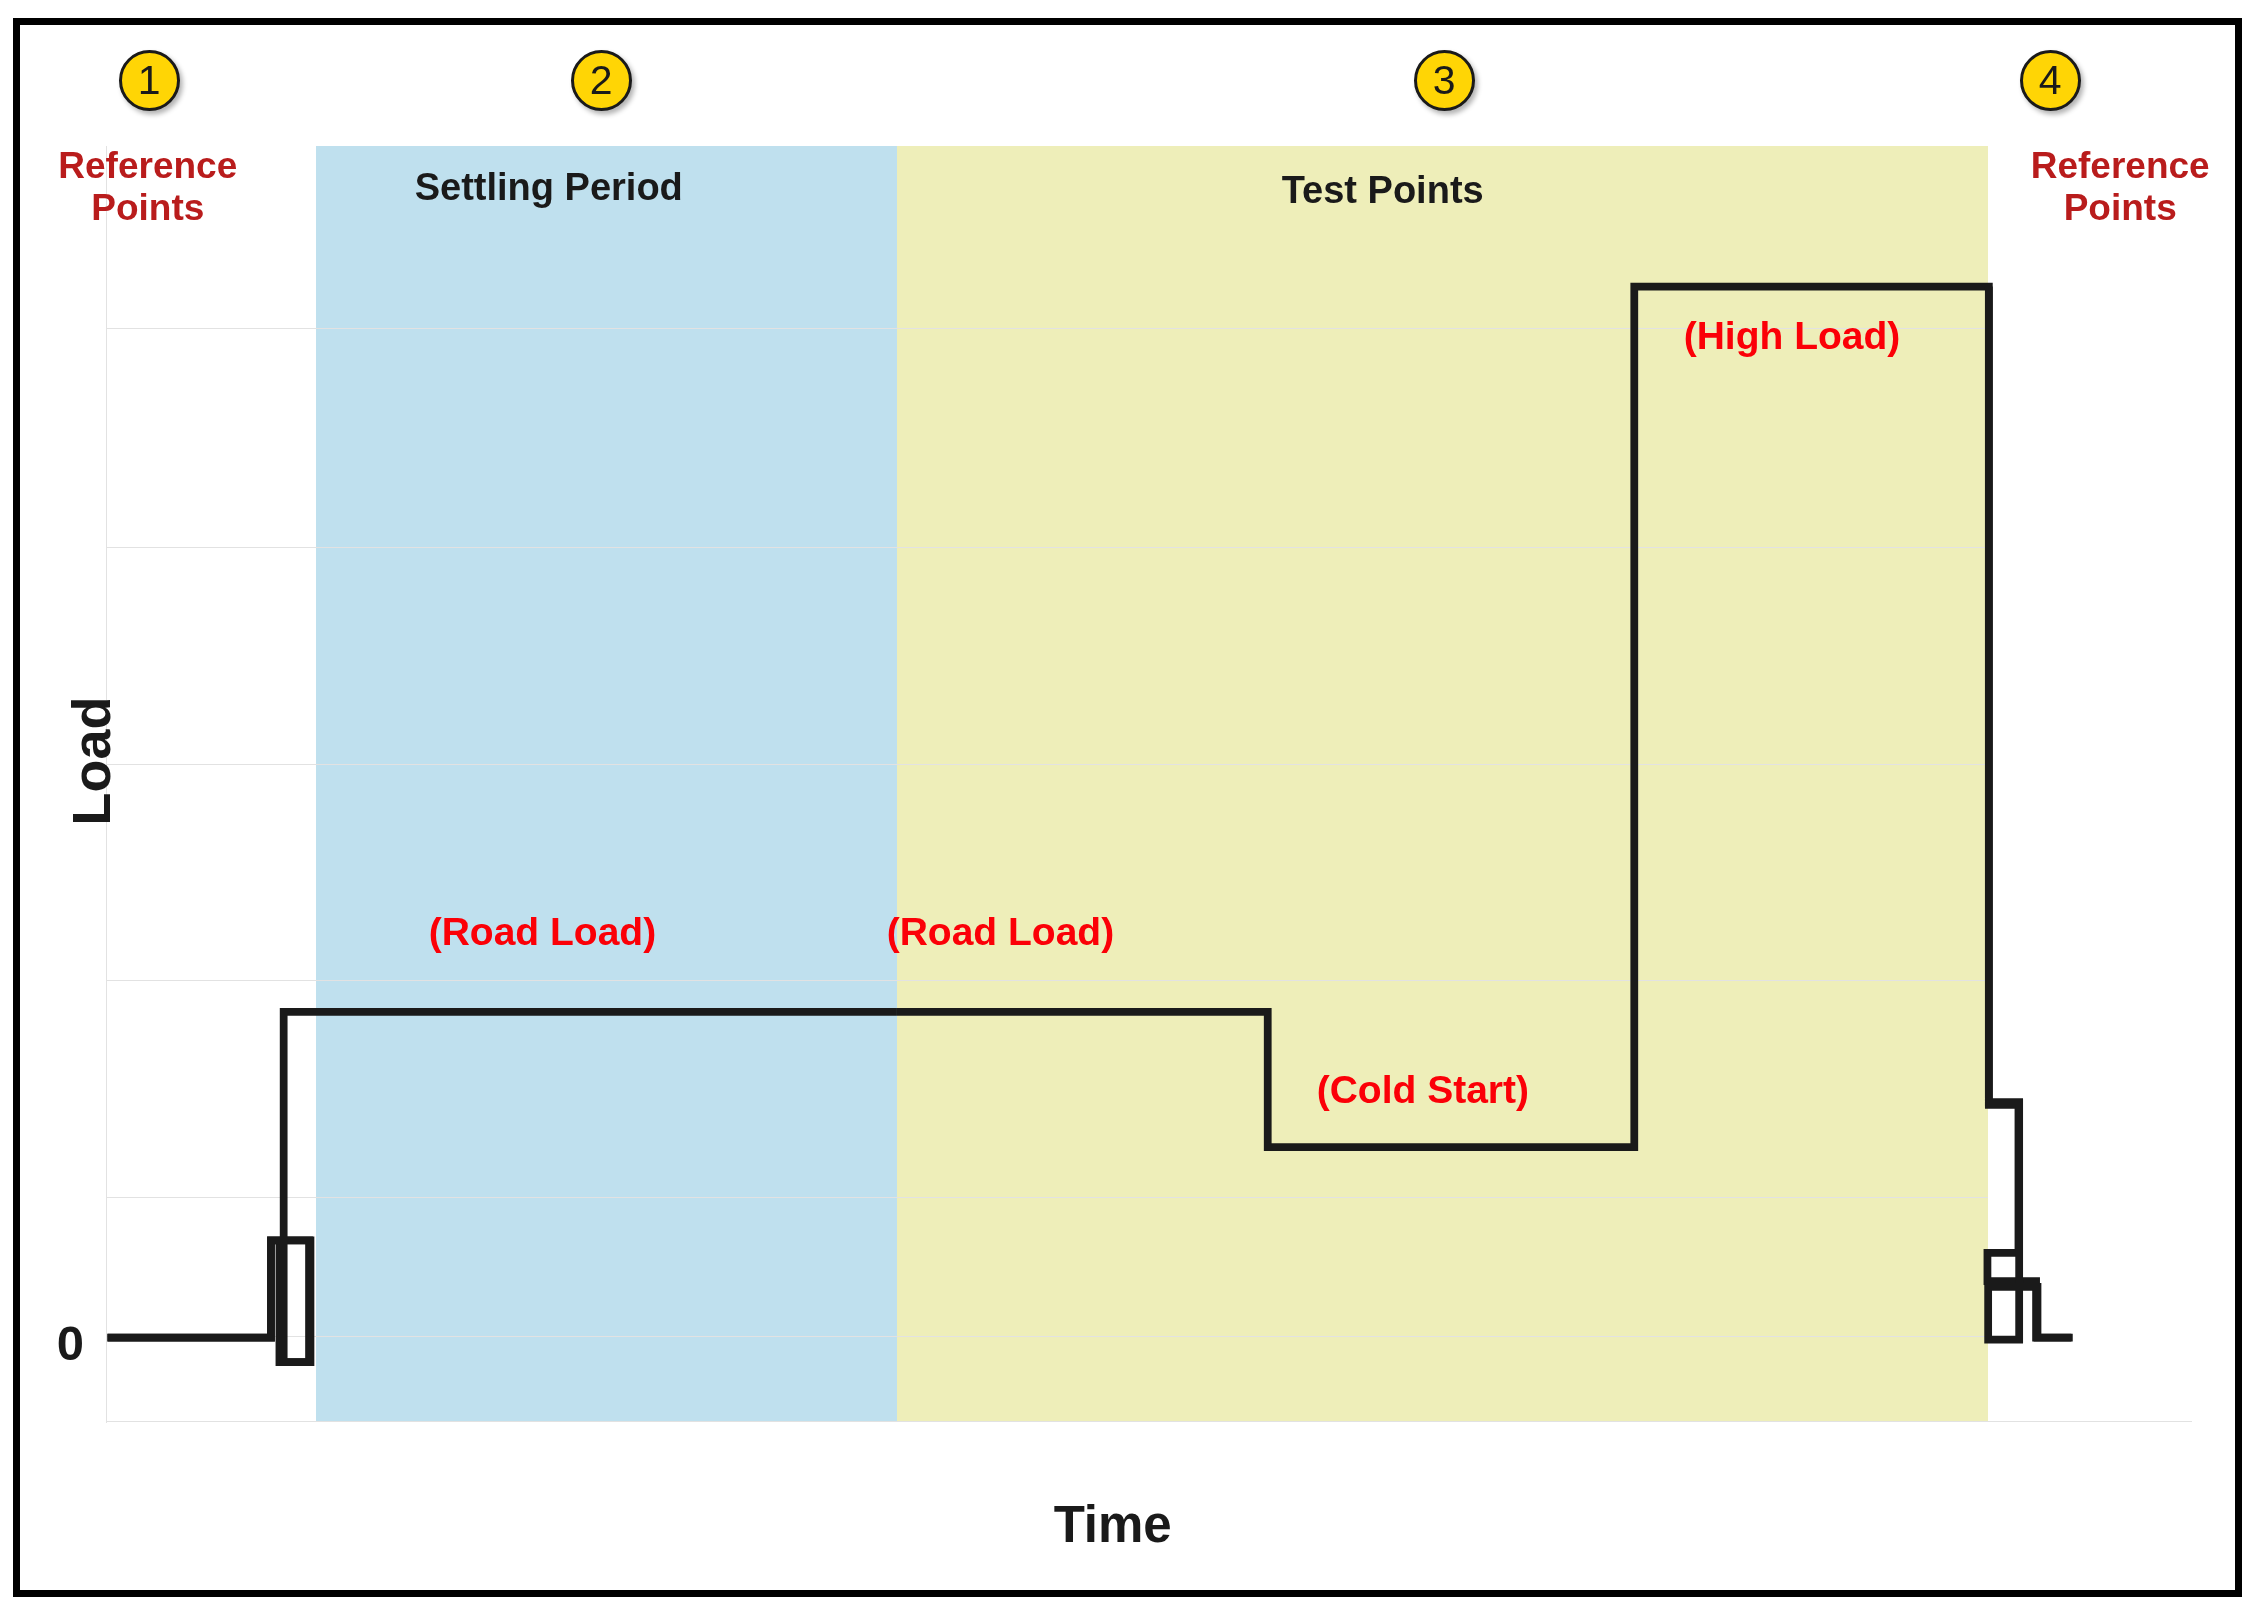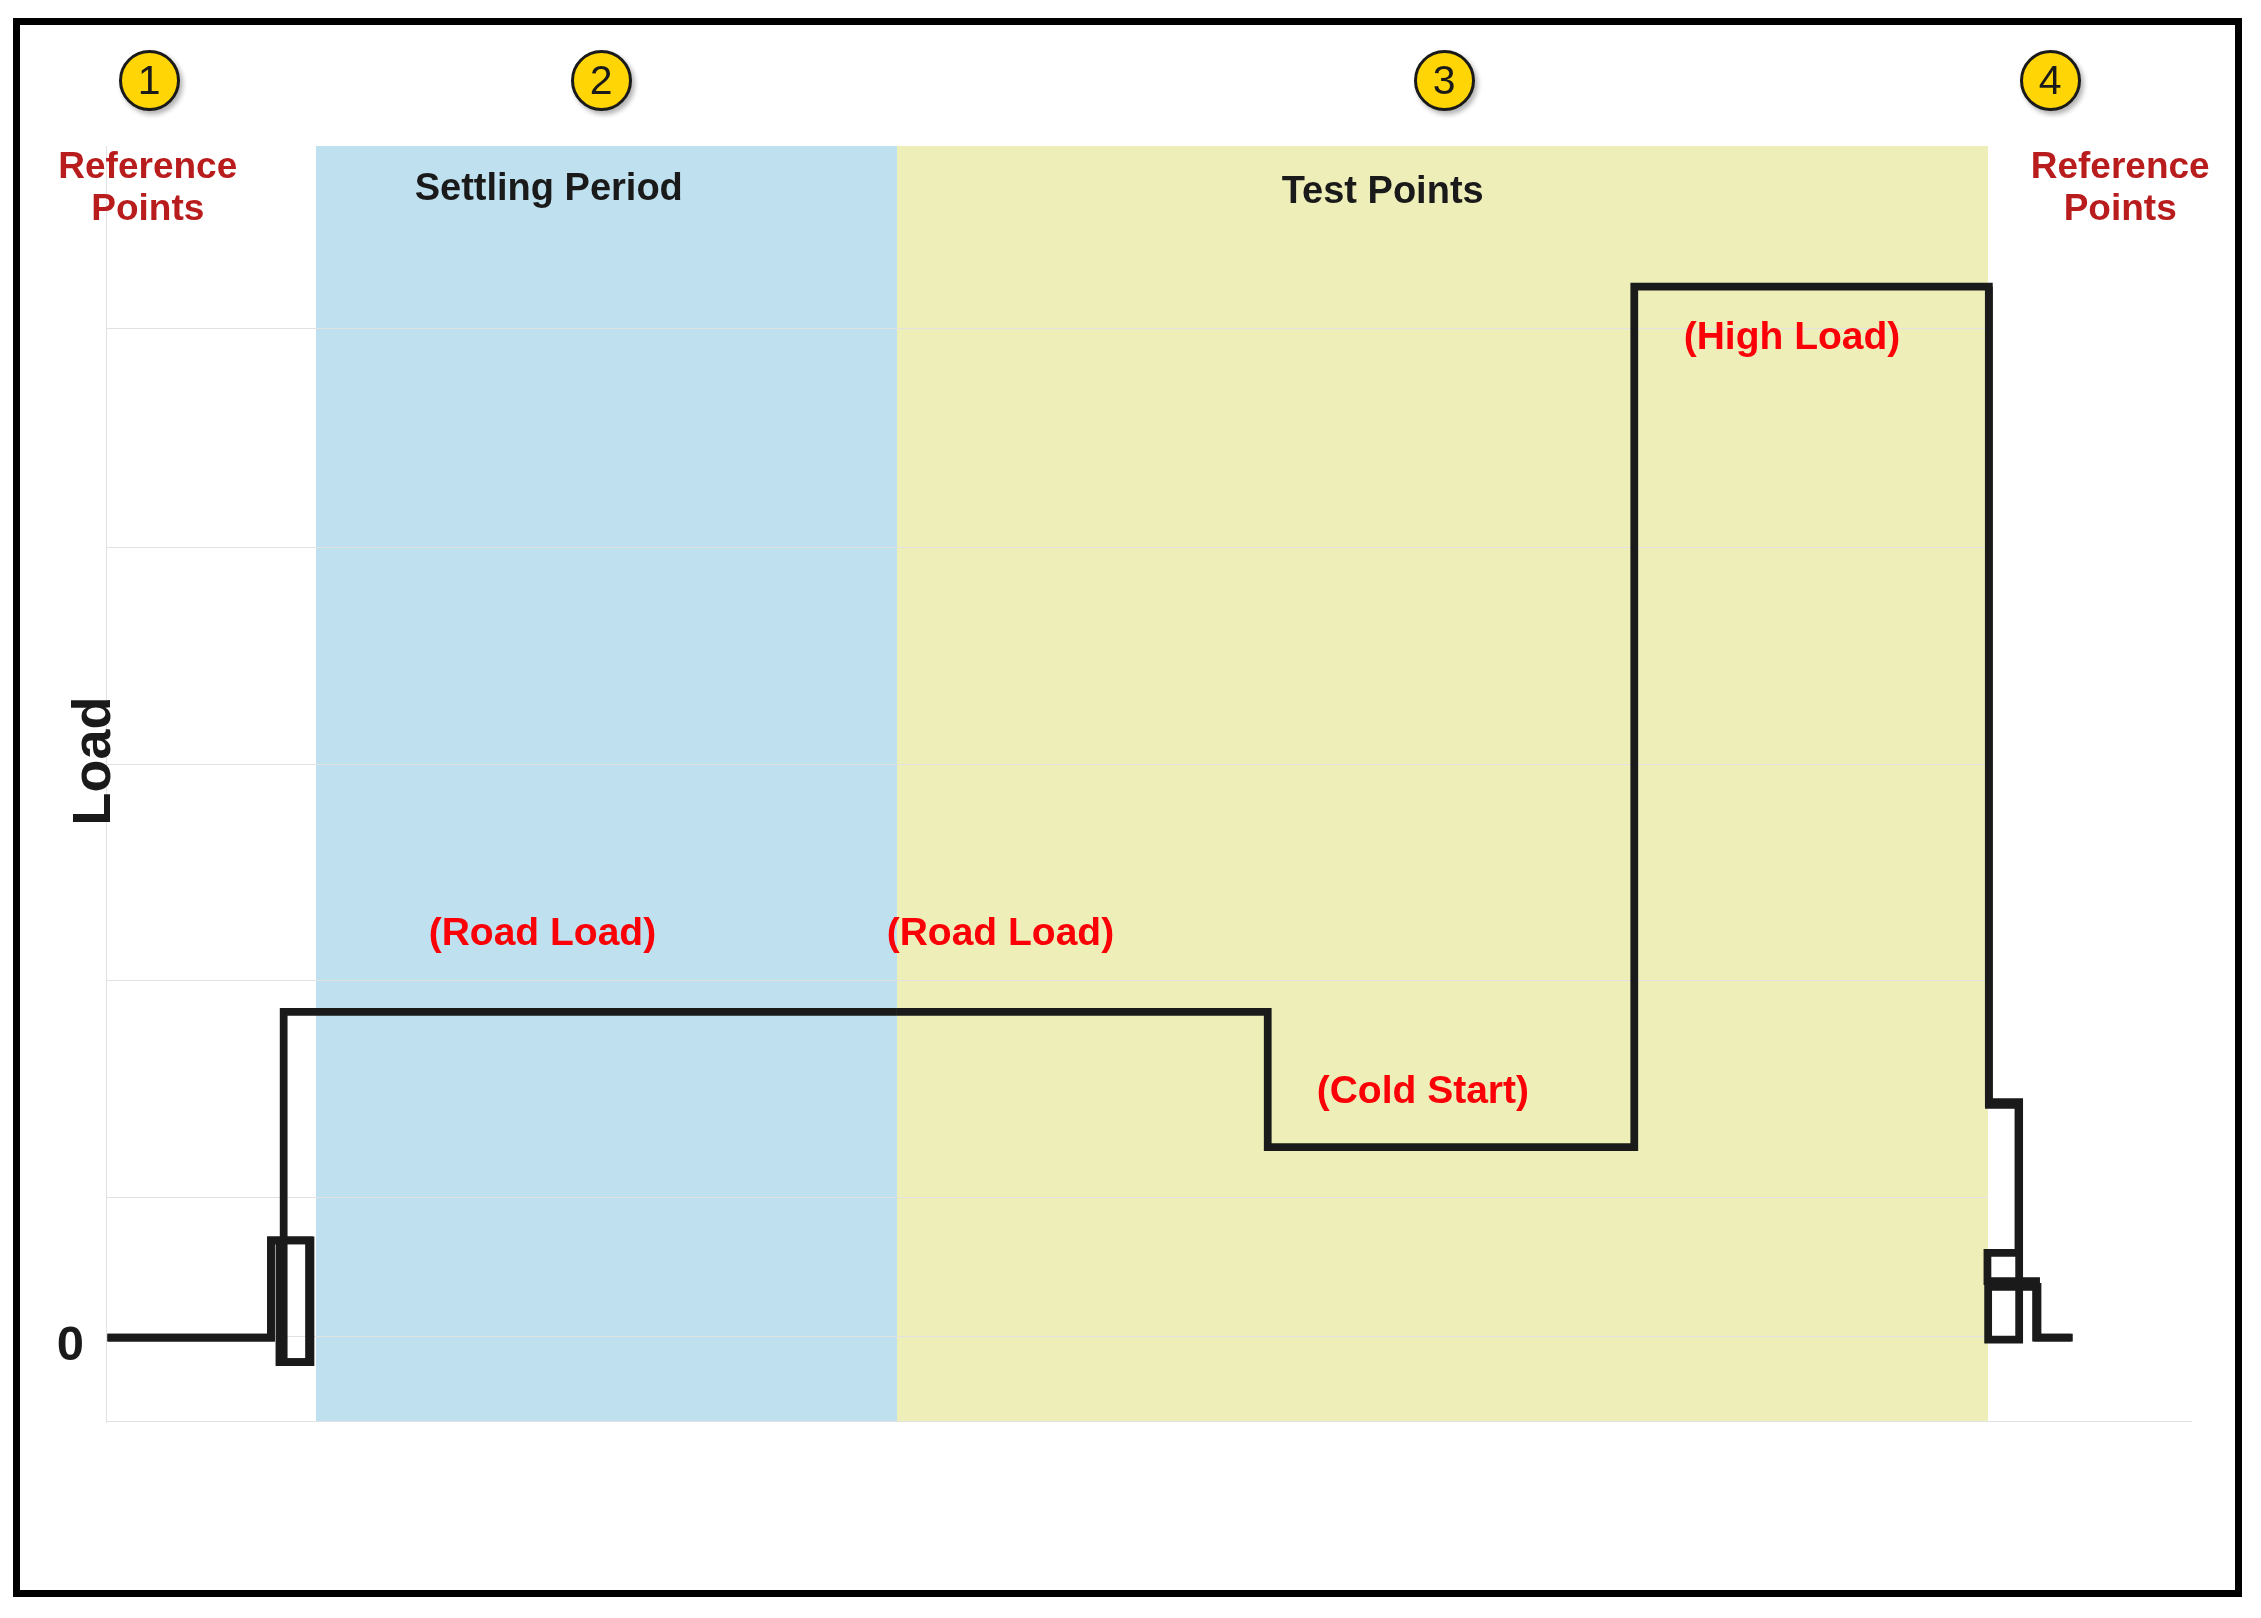--- a/index.html
+++ b/index.html
@@ -255,17 +255,18 @@
       <div>Reference</div>
       <div>Points</div>
     </div>
 
     <div class="annot" style="left:409px; top:885px;">(Road Load)</div>
     <div class="annot" style="left:867px; top:885px;">(Road Load)</div>
     <div class="annot" style="left:1297px; top:1043px;">(Cold Start)</div>
     <div class="annot" style="left:1656px; top:289px;margin-left:8px;">(High Load)</div>
 
     <div id="ylabel">Load</div>
+    <div id="xlabel">Time</div>
     <div id="zero-label">0</div>
 
   </div>
 </div>
 
 
 </body></html>

